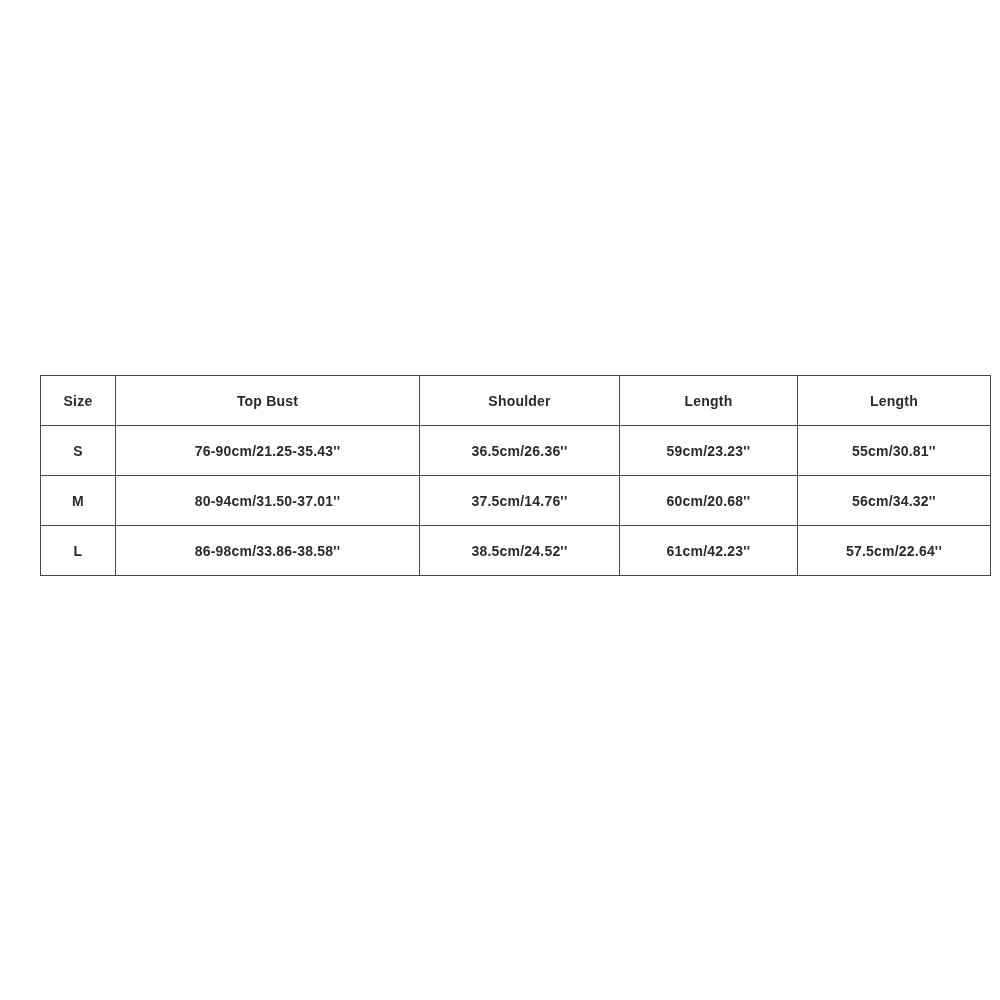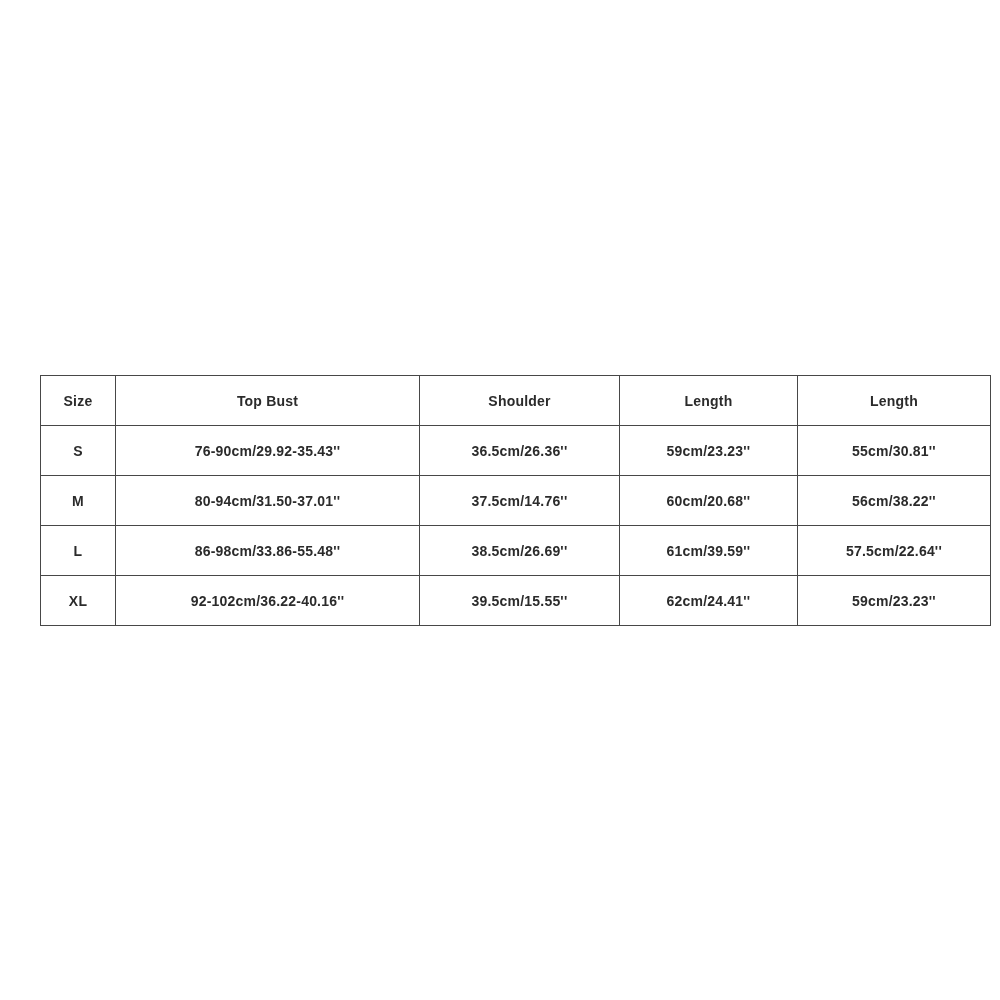--- a/index.html
+++ b/index.html
@@ -60,41 +60,34 @@
         <th>Size</th>
         <th>Top Bust</th>
         <th>Shoulder</th>
         <th>Length</th>
         <th>Length</th>
       </tr>
     </thead>
     <tbody>
       <tr>
         <td>S</td>
-        <td>76-90cm/29.92-35.43''</td>
+        <td>76-90cm/21.25-35.43''</td>
         <td>36.5cm/26.36''</td>
         <td>59cm/23.23''</td>
         <td>55cm/30.81''</td>
       </tr>
       <tr>
         <td>M</td>
         <td>80-94cm/31.50-37.01''</td>
         <td>37.5cm/14.76''</td>
         <td>60cm/20.68''</td>
-        <td>56cm/38.22''</td>
+        <td>56cm/34.32''</td>
       </tr>
       <tr>
         <td>L</td>
-        <td>86-98cm/33.86-55.48''</td>
-        <td>38.5cm/26.69''</td>
-        <td>61cm/39.59''</td>
+        <td>86-98cm/33.86-38.58''</td>
+        <td>38.5cm/24.52''</td>
+        <td>61cm/42.23''</td>
         <td>57.5cm/22.64''</td>
-      </tr>
-      <tr>
-        <td>XL</td>
-        <td>92-102cm/36.22-40.16''</td>
-        <td>39.5cm/15.55''</td>
-        <td>62cm/24.41''</td>
-        <td>59cm/23.23''</td>
       </tr>
     </tbody>
   </table>
 </div>
 
 </body></html>

